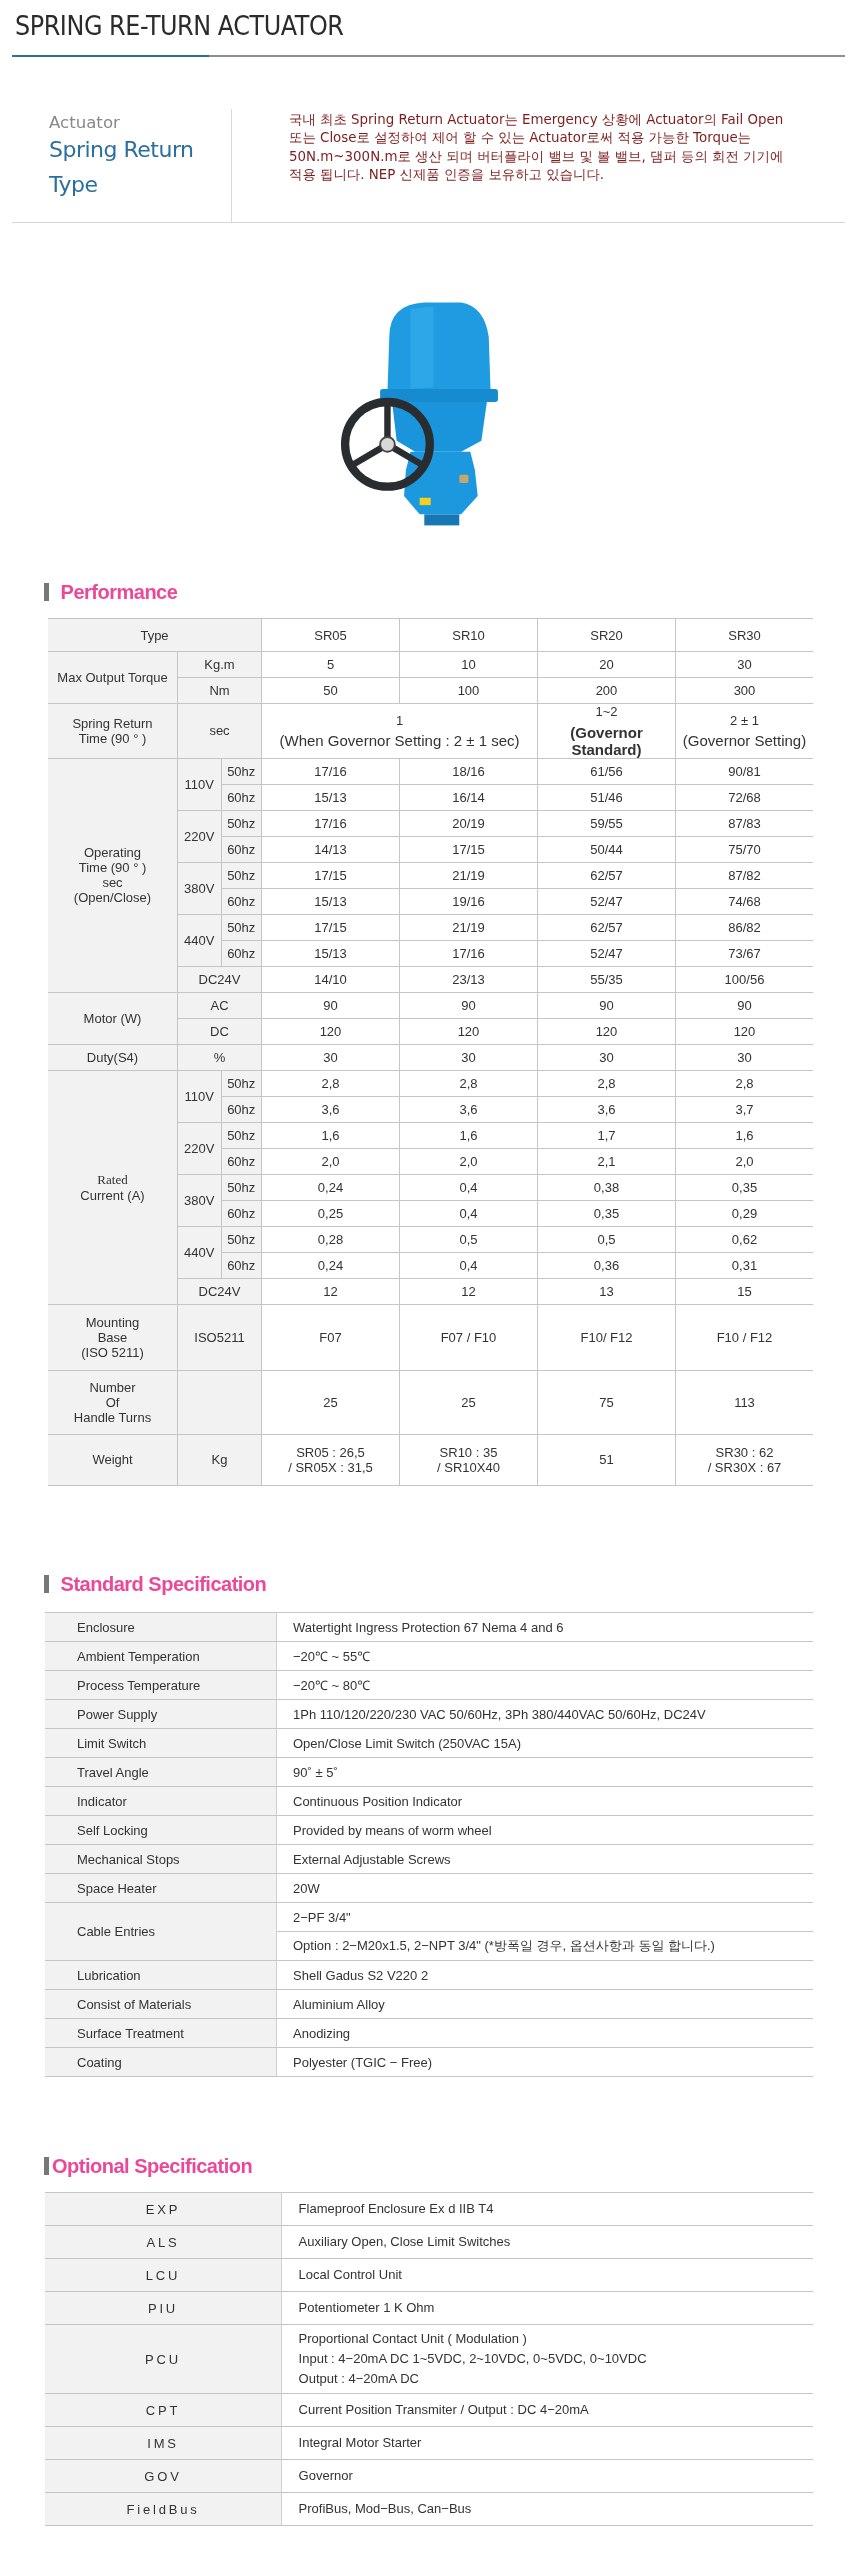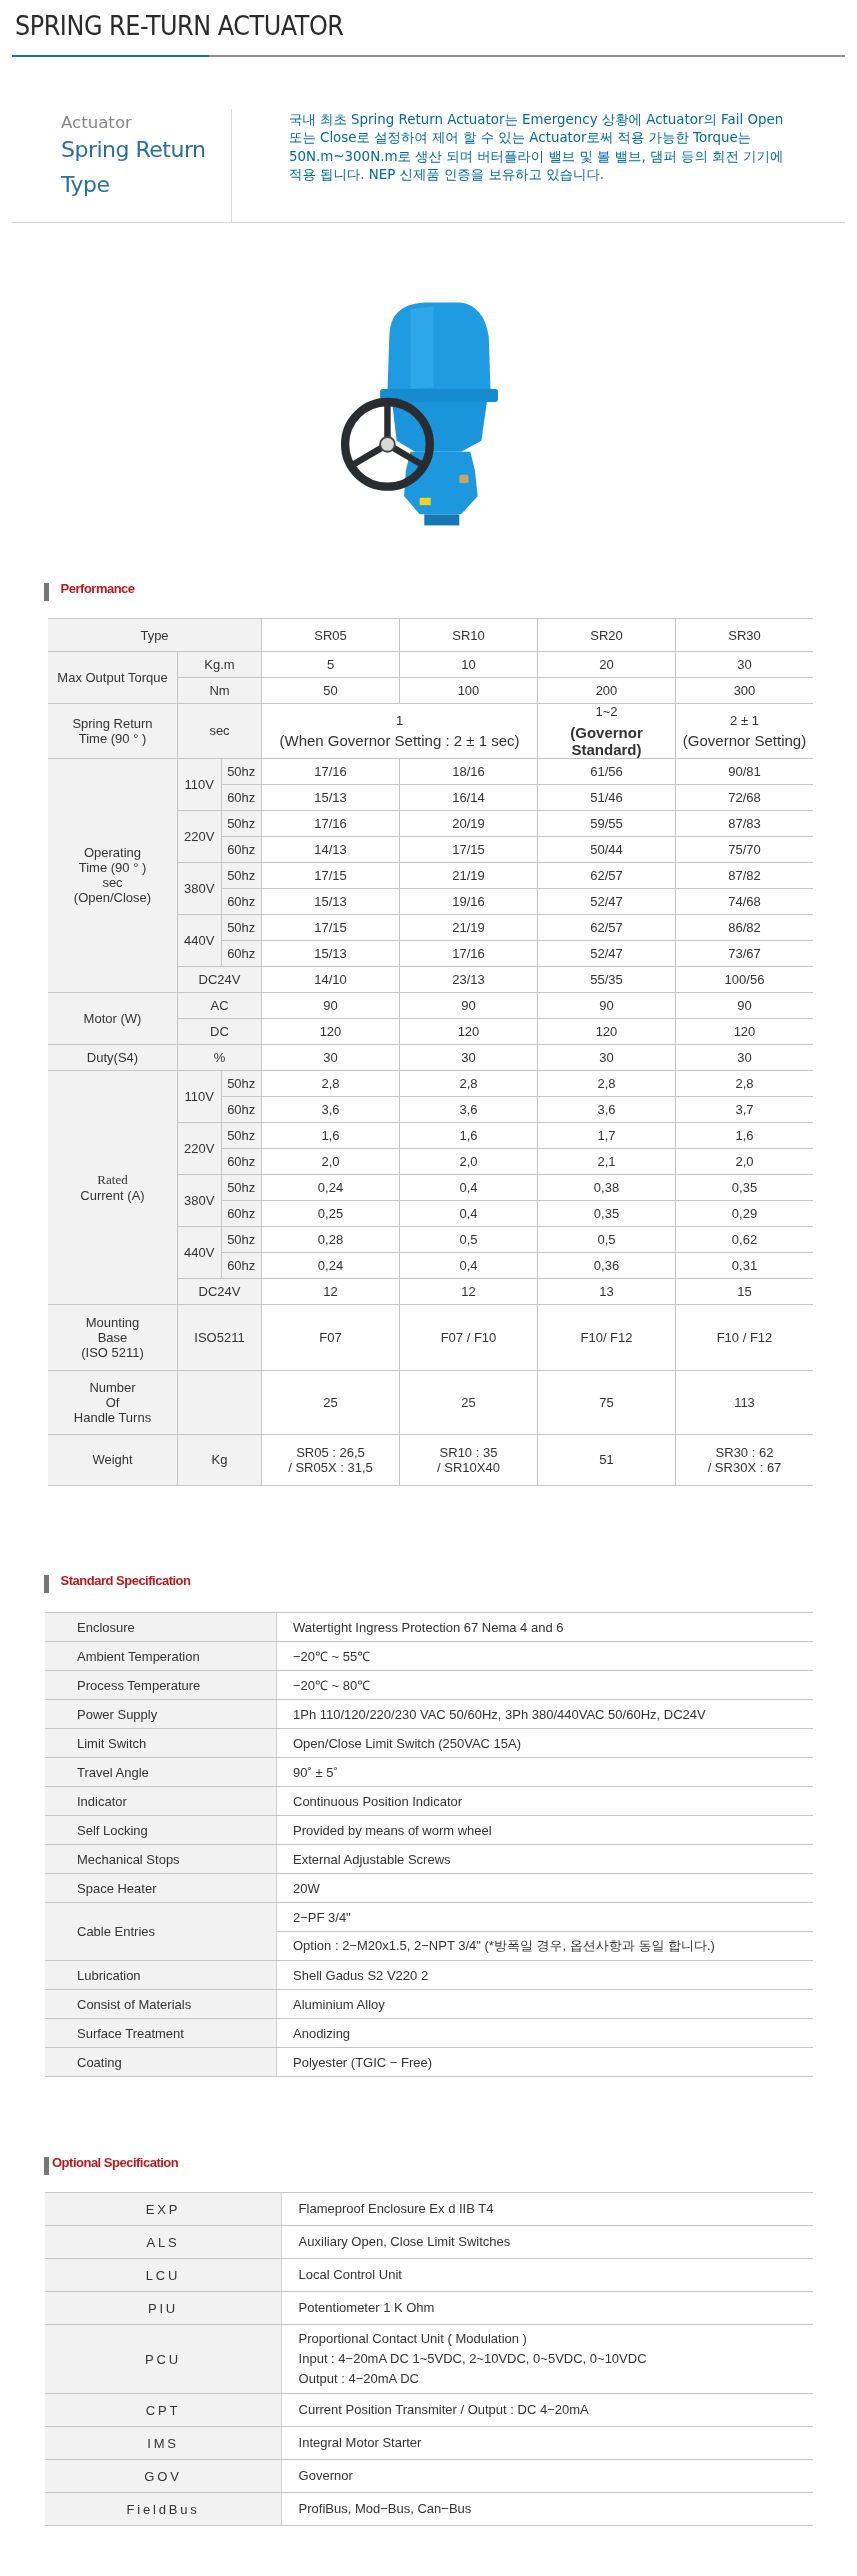--- a/index.html
+++ b/index.html
@@ -5,30 +5,30 @@
   html, body { margin: 0; padding: 0; background: #ffffff; }
   body { width: 857px; height: 2576px; position: relative; overflow: hidden;
          font-family: "Liberation Sans", sans-serif; color: #333; }
 
   .title { position: absolute; left: 14.8px; top: 11px; font-size: 26px; color: #2b2b2b;
            font-family: "DejaVu Sans", sans-serif; letter-spacing: -0.5px; font-weight: normal; transform: scaleX(0.92); transform-origin: left; }
   .title-line { position: absolute; left: 12px; top: 55px; width: 833px; height: 1.8px; background: #8f8f8f; }
   .title-line .accent { position: absolute; left: 0; top: 0; width: 197px; height: 1.8px; background: #2a6fa0; }
 
   .intro { position: absolute; left: 12px; top: 109px; width: 833px; height: 113px; border-bottom: 1.8px solid #d6d6d6; }
-  .intro-left { position: absolute; left: 49px; top: 0; width: 171px; }
+  .intro-left { position: absolute; left: 37px; top: 0; width: 171px; }
   .intro-sub { font-size: 16.6px; color: #888; font-family: "DejaVu Sans", sans-serif; margin-top: 3.7px; }
   .intro-head { font-size: 22px; color: #2a6fa0; font-family: "DejaVu Sans", sans-serif; line-height: 33px; margin-top: 1.8px; letter-spacing: -0.5px; }
   .intro-divider { position: absolute; left: 219px; top: 0; width: 0.9px; height: 113px; background: #d9d9d9; }
-  .intro-text { position: absolute; left: 277px; top: 1.8px; width: 498px; font-size: 13.4px; line-height: 18.4px; color: #0369a1;
+  .intro-text { position: absolute; left: 277px; top: 1.8px; width: 498px; font-size: 13.4px; line-height: 18.4px; color: #7f1d1d;
                 font-family: "DejaVu Sans", sans-serif; }
 
   .product { position: absolute; left: 323px; top: 286px; width: 221px; height: 244px; }
 
-  .sec-head { position: absolute; left: 44px; font-size: 13px; font-weight: bold; color: #b91c1c; letter-spacing: -0.5px;
+  .sec-head { position: absolute; left: 44px; font-size: 20px; font-weight: bold; color: #ec4899; letter-spacing: -0.5px;
               padding-left: 16.6px; font-family: "Liberation Sans", sans-serif; }
   .sec-head::before { content: ""; position: absolute; left: 0; top: 1.8px; width: 4.6px; height: 18.4px; background: #777; }
 
   table { border-collapse: collapse; position: absolute; font-family: "Liberation Sans", sans-serif; font-size: 13px; color: #333; }
   td { border: 0.9px solid #c5c5c5; text-align: center; padding: 0; }
 
   
   #perf { left: 48px; top: 618px; width: 765px; border-top: 1.8px solid #a0a0a0; border-bottom: 1.8px solid #a0a0a0; }
   #perf td { height: 25px; }
   #perf td.h { background: #f2f2f2; }

